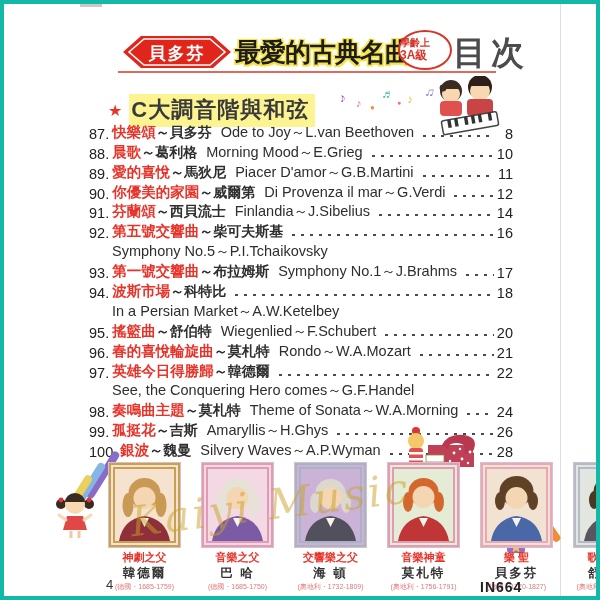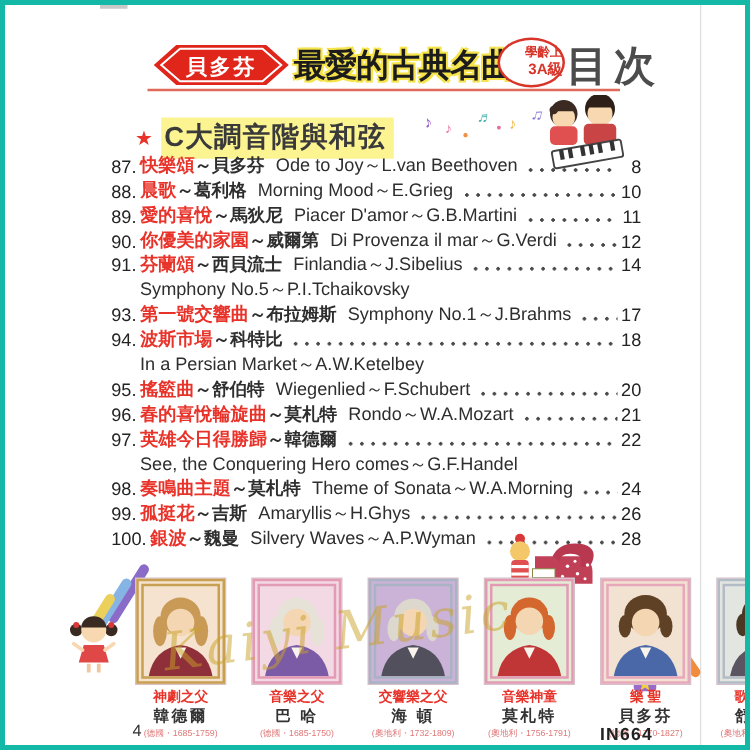--- a/index.html
+++ b/index.html
@@ -17,21 +17,21 @@
   .badge-svg{position:absolute;left:117px;top:30px;}
   .main-title{
     position:absolute;left:231px;top:31px;font-size:26px;font-weight:bold;color:#1c1c1c;
     letter-spacing:-1px;
     text-shadow:-1.5px -1.5px 0 #f6e34a,1.5px -1.5px 0 #f6e34a,-1.5px 1.5px 0 #f6e34a,
                  1.5px 1.5px 0 #f6e34a,0 0 3px #f6e34a;
     white-space:nowrap;
   }
   .level-badge{
     position:absolute;left:394px;top:26px;width:50px;height:36px;border:2px solid #d8352a;
-    border-radius:50%;background:#fff;display:flex;flex-direction:column;align-items:flex-end;
+    border-radius:50%;background:#fff;display:flex;flex-direction:column;align-items:flex-start;
     justify-content:center;line-height:1.05;
   }
   .level-top{font-size:10px;color:#d8352a;font-weight:bold;}
   .level-bottom{font-size:12px;color:#d8352a;font-weight:bold;}
   .toc-label{position:absolute;left:449px;top:27px;font-size:33px;font-weight:bold;color:#4c4c4c;letter-spacing:5px;white-space:nowrap;}
   .divider{position:absolute;left:114px;top:67px;width:378px;height:2px;background:#e06a5a;}
 
   
   .kids{position:absolute;left:430px;top:72px;}
 
@@ -198,20 +198,27 @@
         <span class="pg">12</span>
     </div>
     <div class="entry">
       <span class="num">91.</span>
         <span class="cn">芬蘭頌</span>
         <span class="by">～西貝流士</span>
         <span class="en">Finlandia～J.Sibelius</span>
         <span class="dots"></span>
         <span class="pg">14</span>
     </div>
+    <div class="entry">
+      <span class="num">92.</span>
+        <span class="cn">第五號交響曲</span>
+        <span class="by">～柴可夫斯基</span>
+        <span class="dots"></span>
+        <span class="pg">16</span>
+    </div>
     <div class="entry cont">
       <span class="cont-text">Symphony No.5～P.I.Tchaikovsky</span>
     </div>
     <div class="entry">
       <span class="num">93.</span>
         <span class="cn">第一號交響曲</span>
         <span class="by">～布拉姆斯</span>
         <span class="en">Symphony No.1～J.Brahms</span>
         <span class="dots"></span>
         <span class="pg">17</span>

